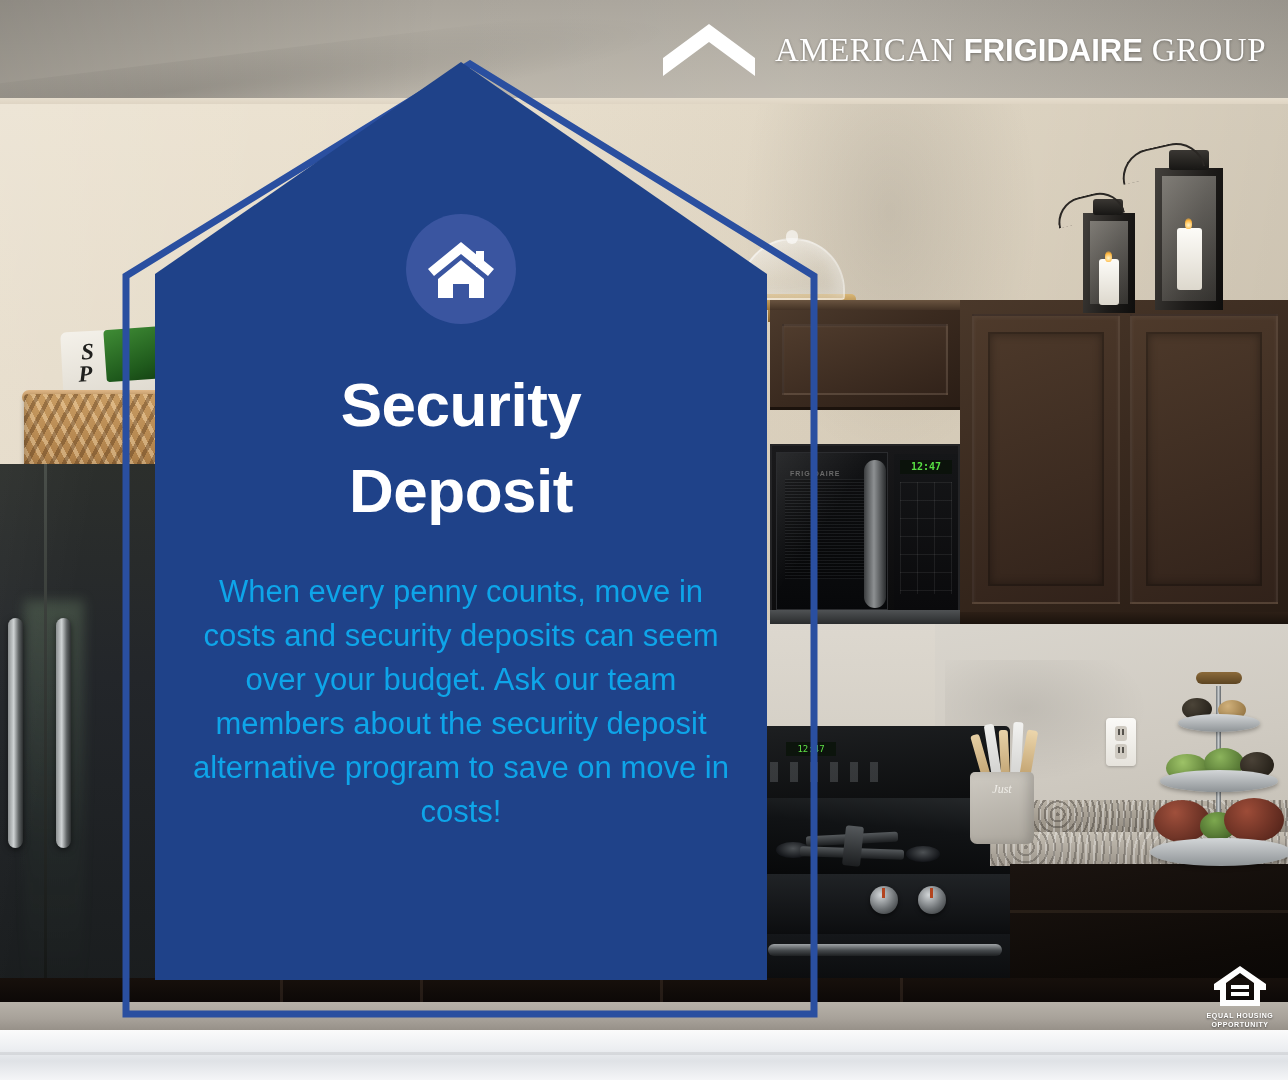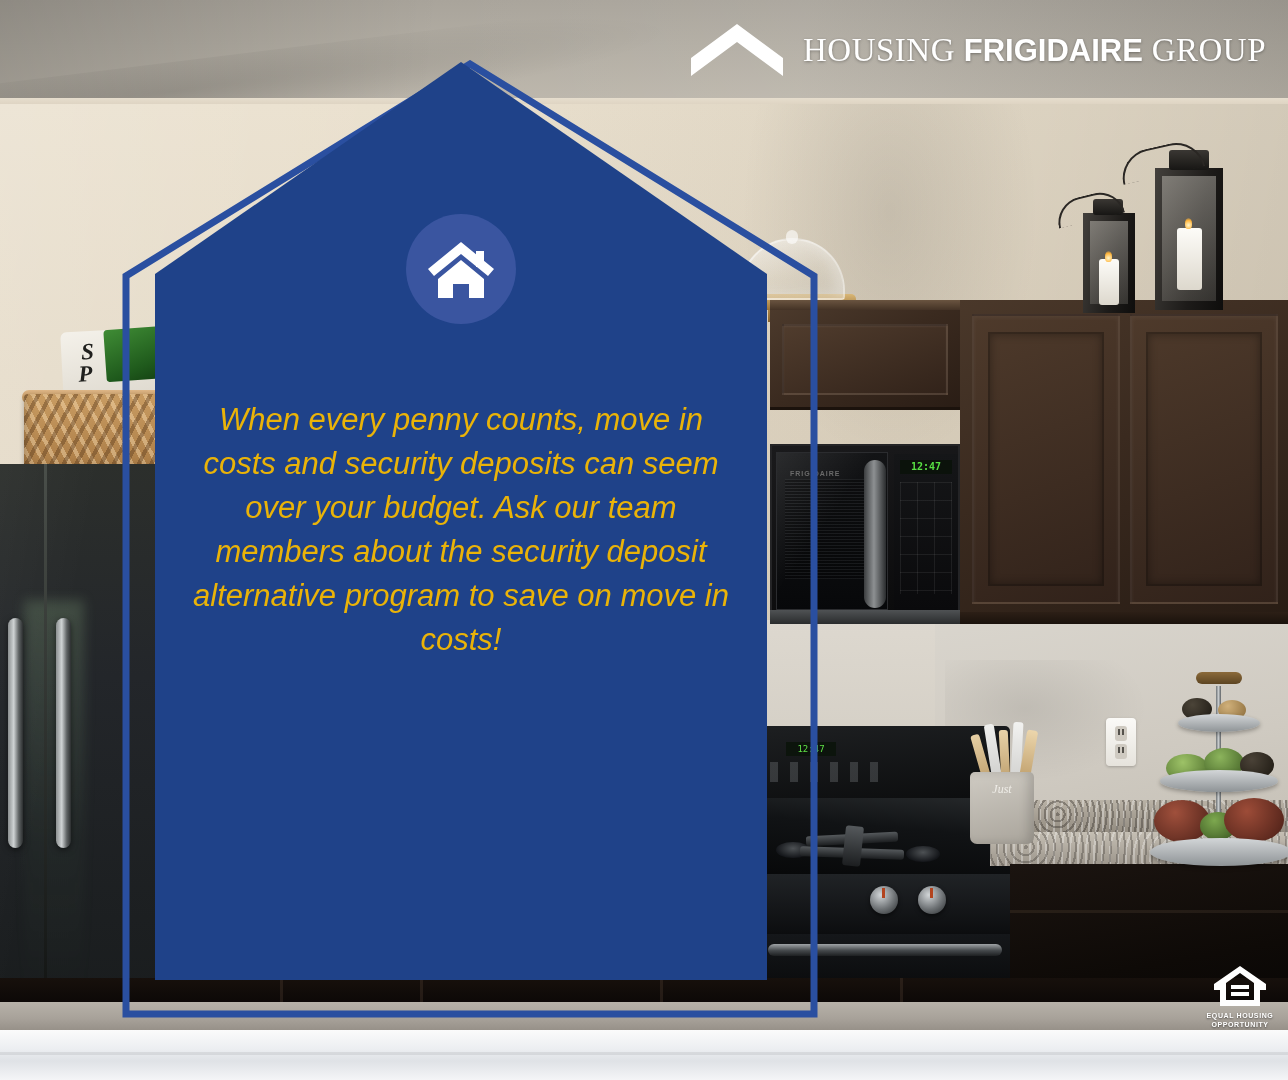--- a/index.html
+++ b/index.html
@@ -489,27 +489,26 @@
     font-weight:700;
     font-size:62px;
     line-height:86px;
     text-align:center;
     letter-spacing:-0.5px;
     width:100%;
   }
 
   .bodytext{
     margin-top:36px;
-    color:#eab308;
+    color:#0ea5e9;
     font-size:31px;
     line-height:44px;
     text-align:center;
     width:560px;
     font-weight:400;
-    font-style:italic;
   }
 
   
   .eho{
     position:absolute; right:12px; bottom:44px; width:72px; height:72px;
     z-index:40;
     display:flex; flex-direction:column; align-items:center;
   }
   .eho svg{ width:56px; height:44px; display:block; }
   .eho-text{
@@ -649,41 +648,43 @@
     </div>
     <div class="counter-edge"></div>
     <div class="trim"></div>
   </div>
 
   <div class="logo-bar">
     <svg class="logo-chevron" viewBox="0 0 92 52" aria-hidden="true">
       <polygon points="0,52 0,34 46,0 92,34 92,52 46,18" fill="#ffffff"></polygon>
     </svg>
     <div class="logo-text">
-      <span>HOUSING </span><span class="bold">FRIGIDAIRE</span><span> GROUP</span>
+      <span>AMERICAN </span><span class="bold">FRIGIDAIRE</span><span> GROUP</span>
     </div>
   </div>
 
   <svg class="pent-outline" viewBox="0 0 696 958" preserveAspectRatio="none" aria-hidden="true">
     <polygon points="4,954 4,216 348,4 692,216 692,954" fill="none" stroke="#2A4FA0" stroke-width="7"></polygon>
   </svg>
 
   <div class="pent-fill"></div>
 
   <div class="pent-content">
 
     <div class="house-badge">
       <svg viewBox="0 0 70 62" aria-hidden="true">
         <path d="M35 4 L68 31 L62 38 L35 16 L8 38 L2 31 Z" fill="#ffffff"></path>
         <rect x="50" y="13" width="8" height="16" fill="#ffffff"></rect>
         <path d="M35 22 L58 41 L58 60 L43 60 L43 46 L27 46 L27 60 L12 60 L12 41 Z" fill="#ffffff"></path>
       </svg>
     </div>
 
     <div class="headline">
+      <div>Security</div>
+      <div>Deposit</div>
     </div>
 
     <div class="bodytext">When every penny counts, move in costs and security deposits can seem over your budget. Ask our team members about the security deposit alternative program to save on move in costs!</div>
   </div>
 
   <div class="eho">
     <svg viewBox="0 0 56 44" aria-hidden="true">
       <path d="M28 2 L54 20 L54 26 L48 26 L48 42 L8 42 L8 26 L2 26 L2 20 Z
                M28 9 L14 19 L14 36 L42 36 L42 19 Z" fill="#ffffff" fill-rule="evenodd"></path>
       <rect x="19" y="21" width="18" height="4" fill="#ffffff"></rect>

